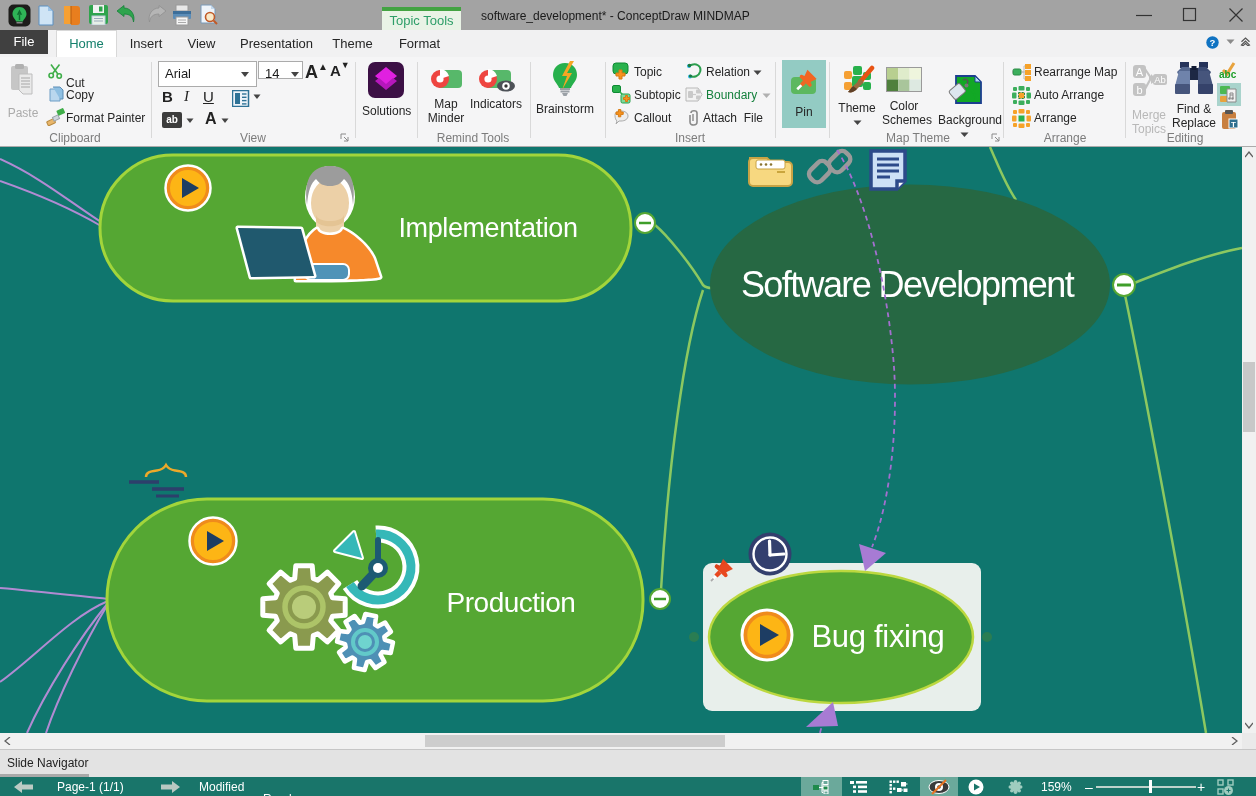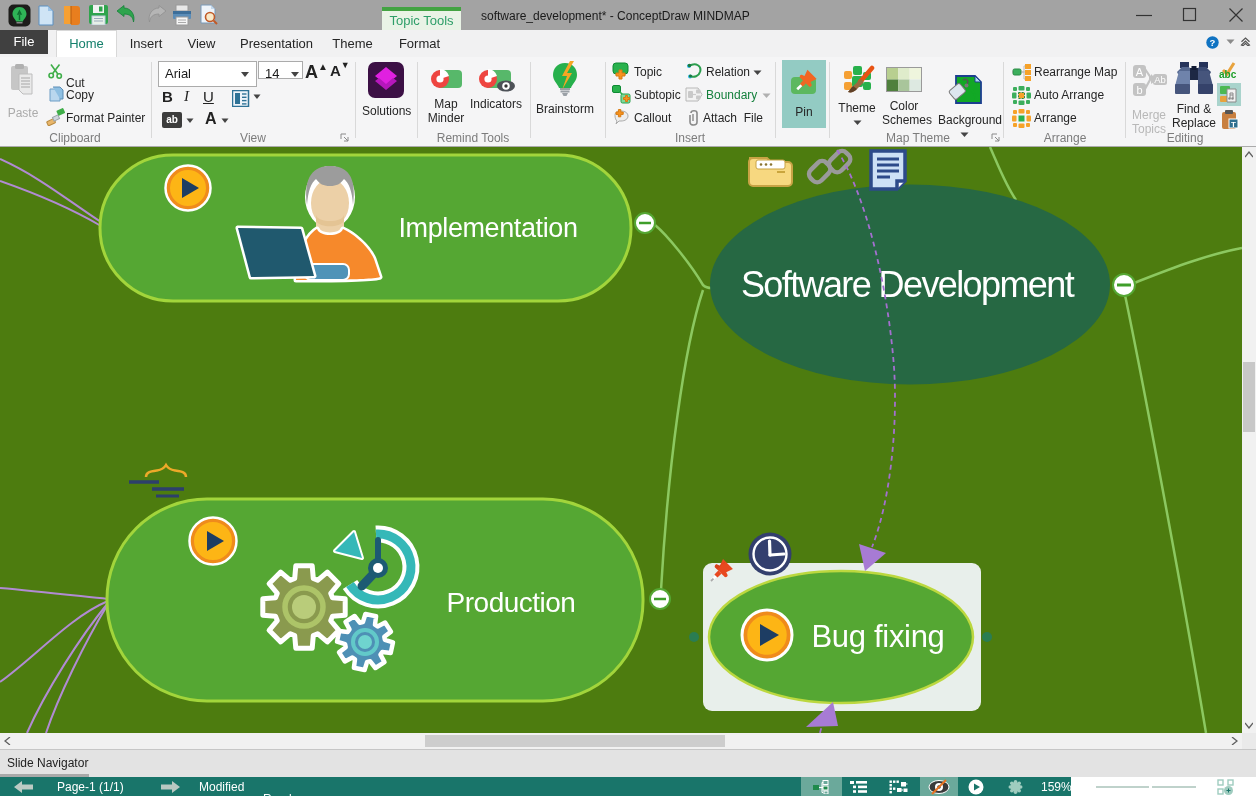--- a/index.html
+++ b/index.html
@@ -16,32 +16,32 @@
 #filetab { left:0; top:0; width:48px; height:24px; background:#404040; color:#fff; text-align:center; line-height:24px; font-size:13px; position:absolute; }
 #hometab { left:56px; top:0; width:61px; height:27px; background:#fff; border:1px solid #d8d8d8; border-bottom:none; color:#15806c; text-align:center; line-height:26px; font-size:13px; position:absolute; }
 
 #ribbon { left:0; top:57px; width:1256px; height:90px; background:#f5f5f6; border-bottom:1px solid #ababab; }
 .glabel { position:absolute; top:74px; font-size:12px; color:#7c7c7c; text-align:center; white-space:nowrap; }
 .gsep { position:absolute; top:5px; height:76px; width:1px; background:#d9d9d9; }
 .rtext { position:absolute; font-size:12px; color:#262626; white-space:nowrap; }
 .rgray { color:#15803d; }
 .bigbtn { position:absolute; text-align:center; font-size:12px; color:#262626; }
 
-#canvas { left:0; top:147px; width:1242px; height:586px; background:#4d7c0f; overflow:hidden; }
+#canvas { left:0; top:147px; width:1242px; height:586px; background:#0f766e; overflow:hidden; }
 
 #vscroll { left:1242px; top:147px; width:14px; height:586px; background:#f1f1f1; }
 #vthumb { left:1px; top:215px; width:12px; height:70px; background:#c8c8c8; position:absolute; }
 #hscroll { left:0; top:733px; width:1242px; height:16px; background:#f1f1f1; }
 #hthumb { left:425px; top:2px; width:300px; height:12px; background:#cdcdcd; position:absolute; }
 #corner { left:1242px; top:733px; width:14px; height:16px; background:#eaeaea; }
 
 #navbar { left:0; top:749px; width:1256px; height:28px; background:#e3e3e3; border-top:1px solid #c6c6c6; }
 #navtab { left:0; top:774px; width:89px; height:3px; background:#a9a9a9; }
 
-#statusbar { left:0; top:777px; width:1071px; height:19px; background:#19756a; color:#fff; font-size:12px; }
+#statusbar { left:0; top:777px; width:1256px; height:19px; background:#19756a; color:#fff; font-size:12px; }
 .sbox { position:absolute; top:0; height:19px; background:#6ba99b; }
 </style>
 </head>
 <body>
 <div class="abs" id="titlebar">
   <div id="qat" class="abs" style="left:0;top:0;width:380px;height:30px;">
     <svg class="abs" style="left:8px;top:4px;" width="23" height="23" viewBox="0 0 23 23">
       <rect x="0.5" y="0.5" width="22" height="22" rx="5" fill="#1d1d1b"></rect>
       <path d="M11.5 3 C16 3 18.5 6.5 18.5 10 C18.5 13.5 15.5 15 15 17.5 L8 17.5 C7.5 15 4.5 13.5 4.5 10 C4.5 6.5 7 3 11.5 3 z" fill="#2fb457"></path>
       <rect x="8.5" y="18" width="6" height="1.5" fill="#888"></rect>

